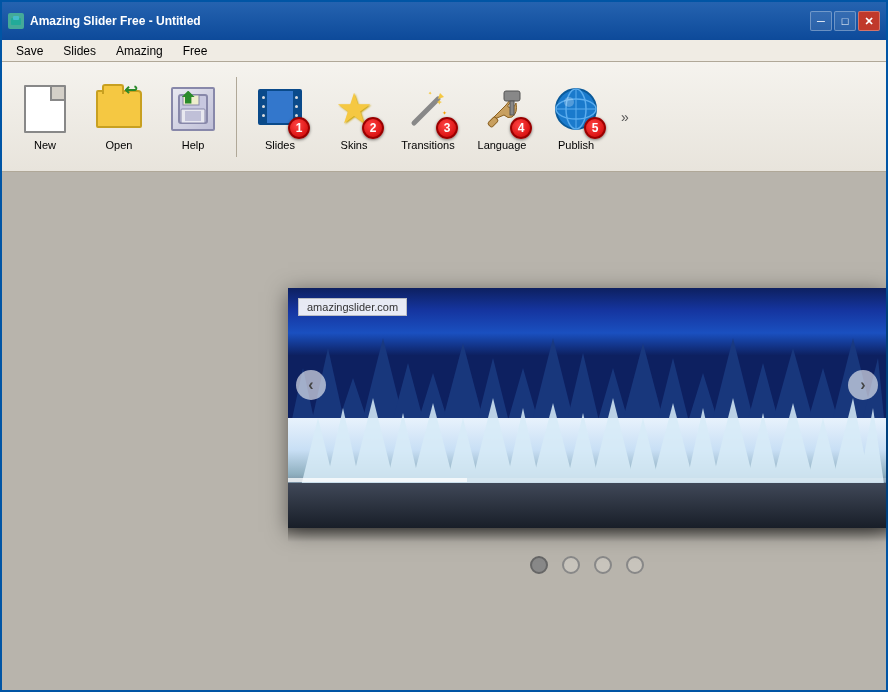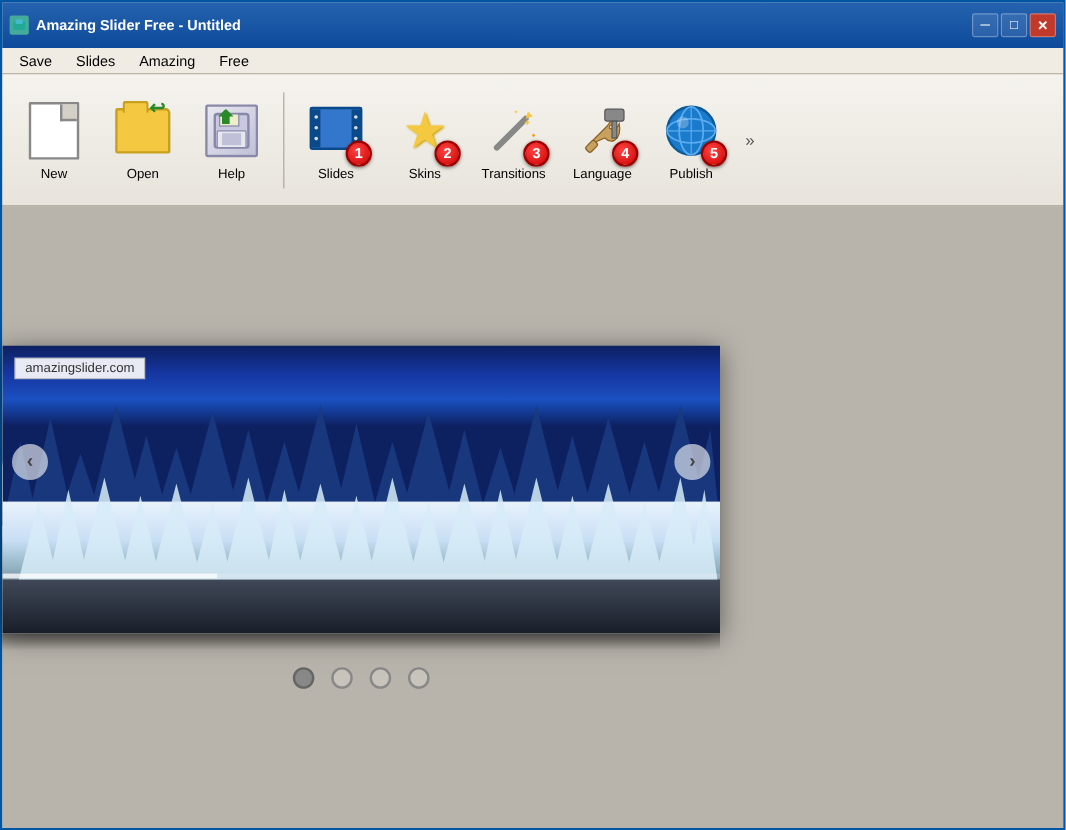--- a/index.html
+++ b/index.html
@@ -271,21 +271,21 @@
       font-size: 14px;
       color: #555;
     }
 
     
     #main-content {
       flex: 1;
       background: #b8b4ac;
       display: flex;
       align-items: center;
-      justify-content: flex-start;
+      justify-content: flex-end;
       position: relative;
     }
 
     
     #slider-preview {
       width: 598px;
       position: relative;
     }
 
     #slider-frame {

